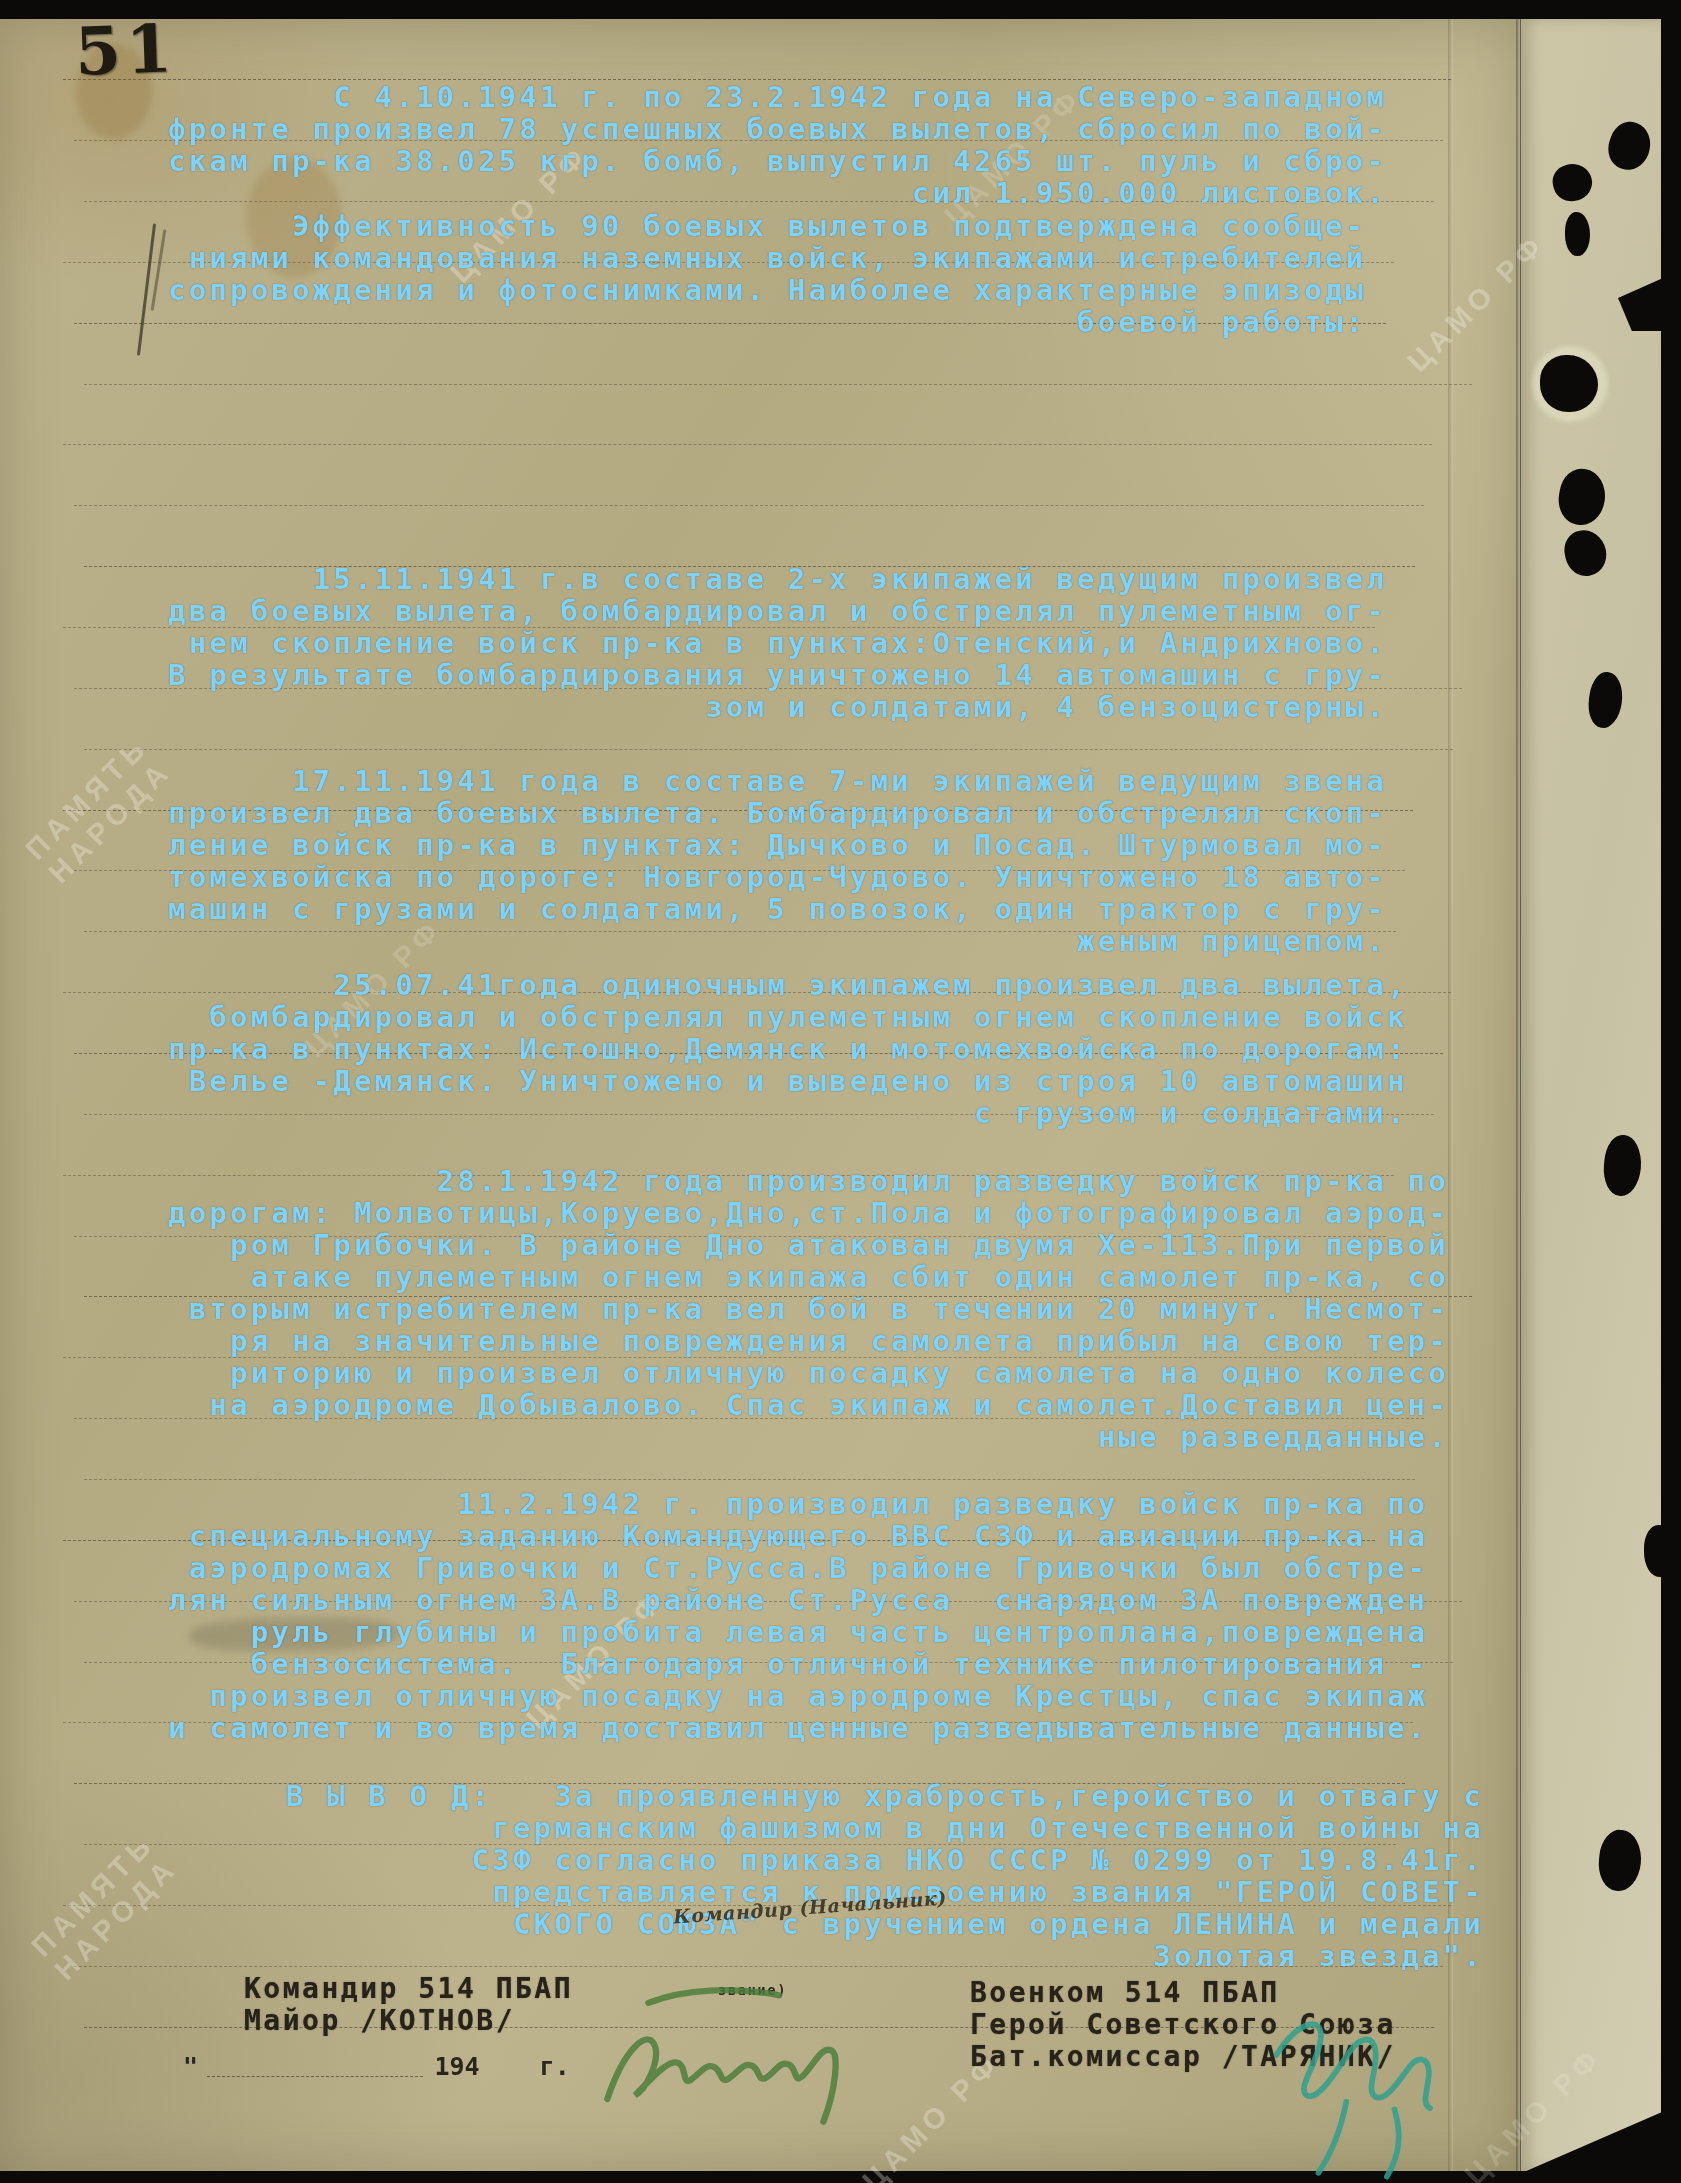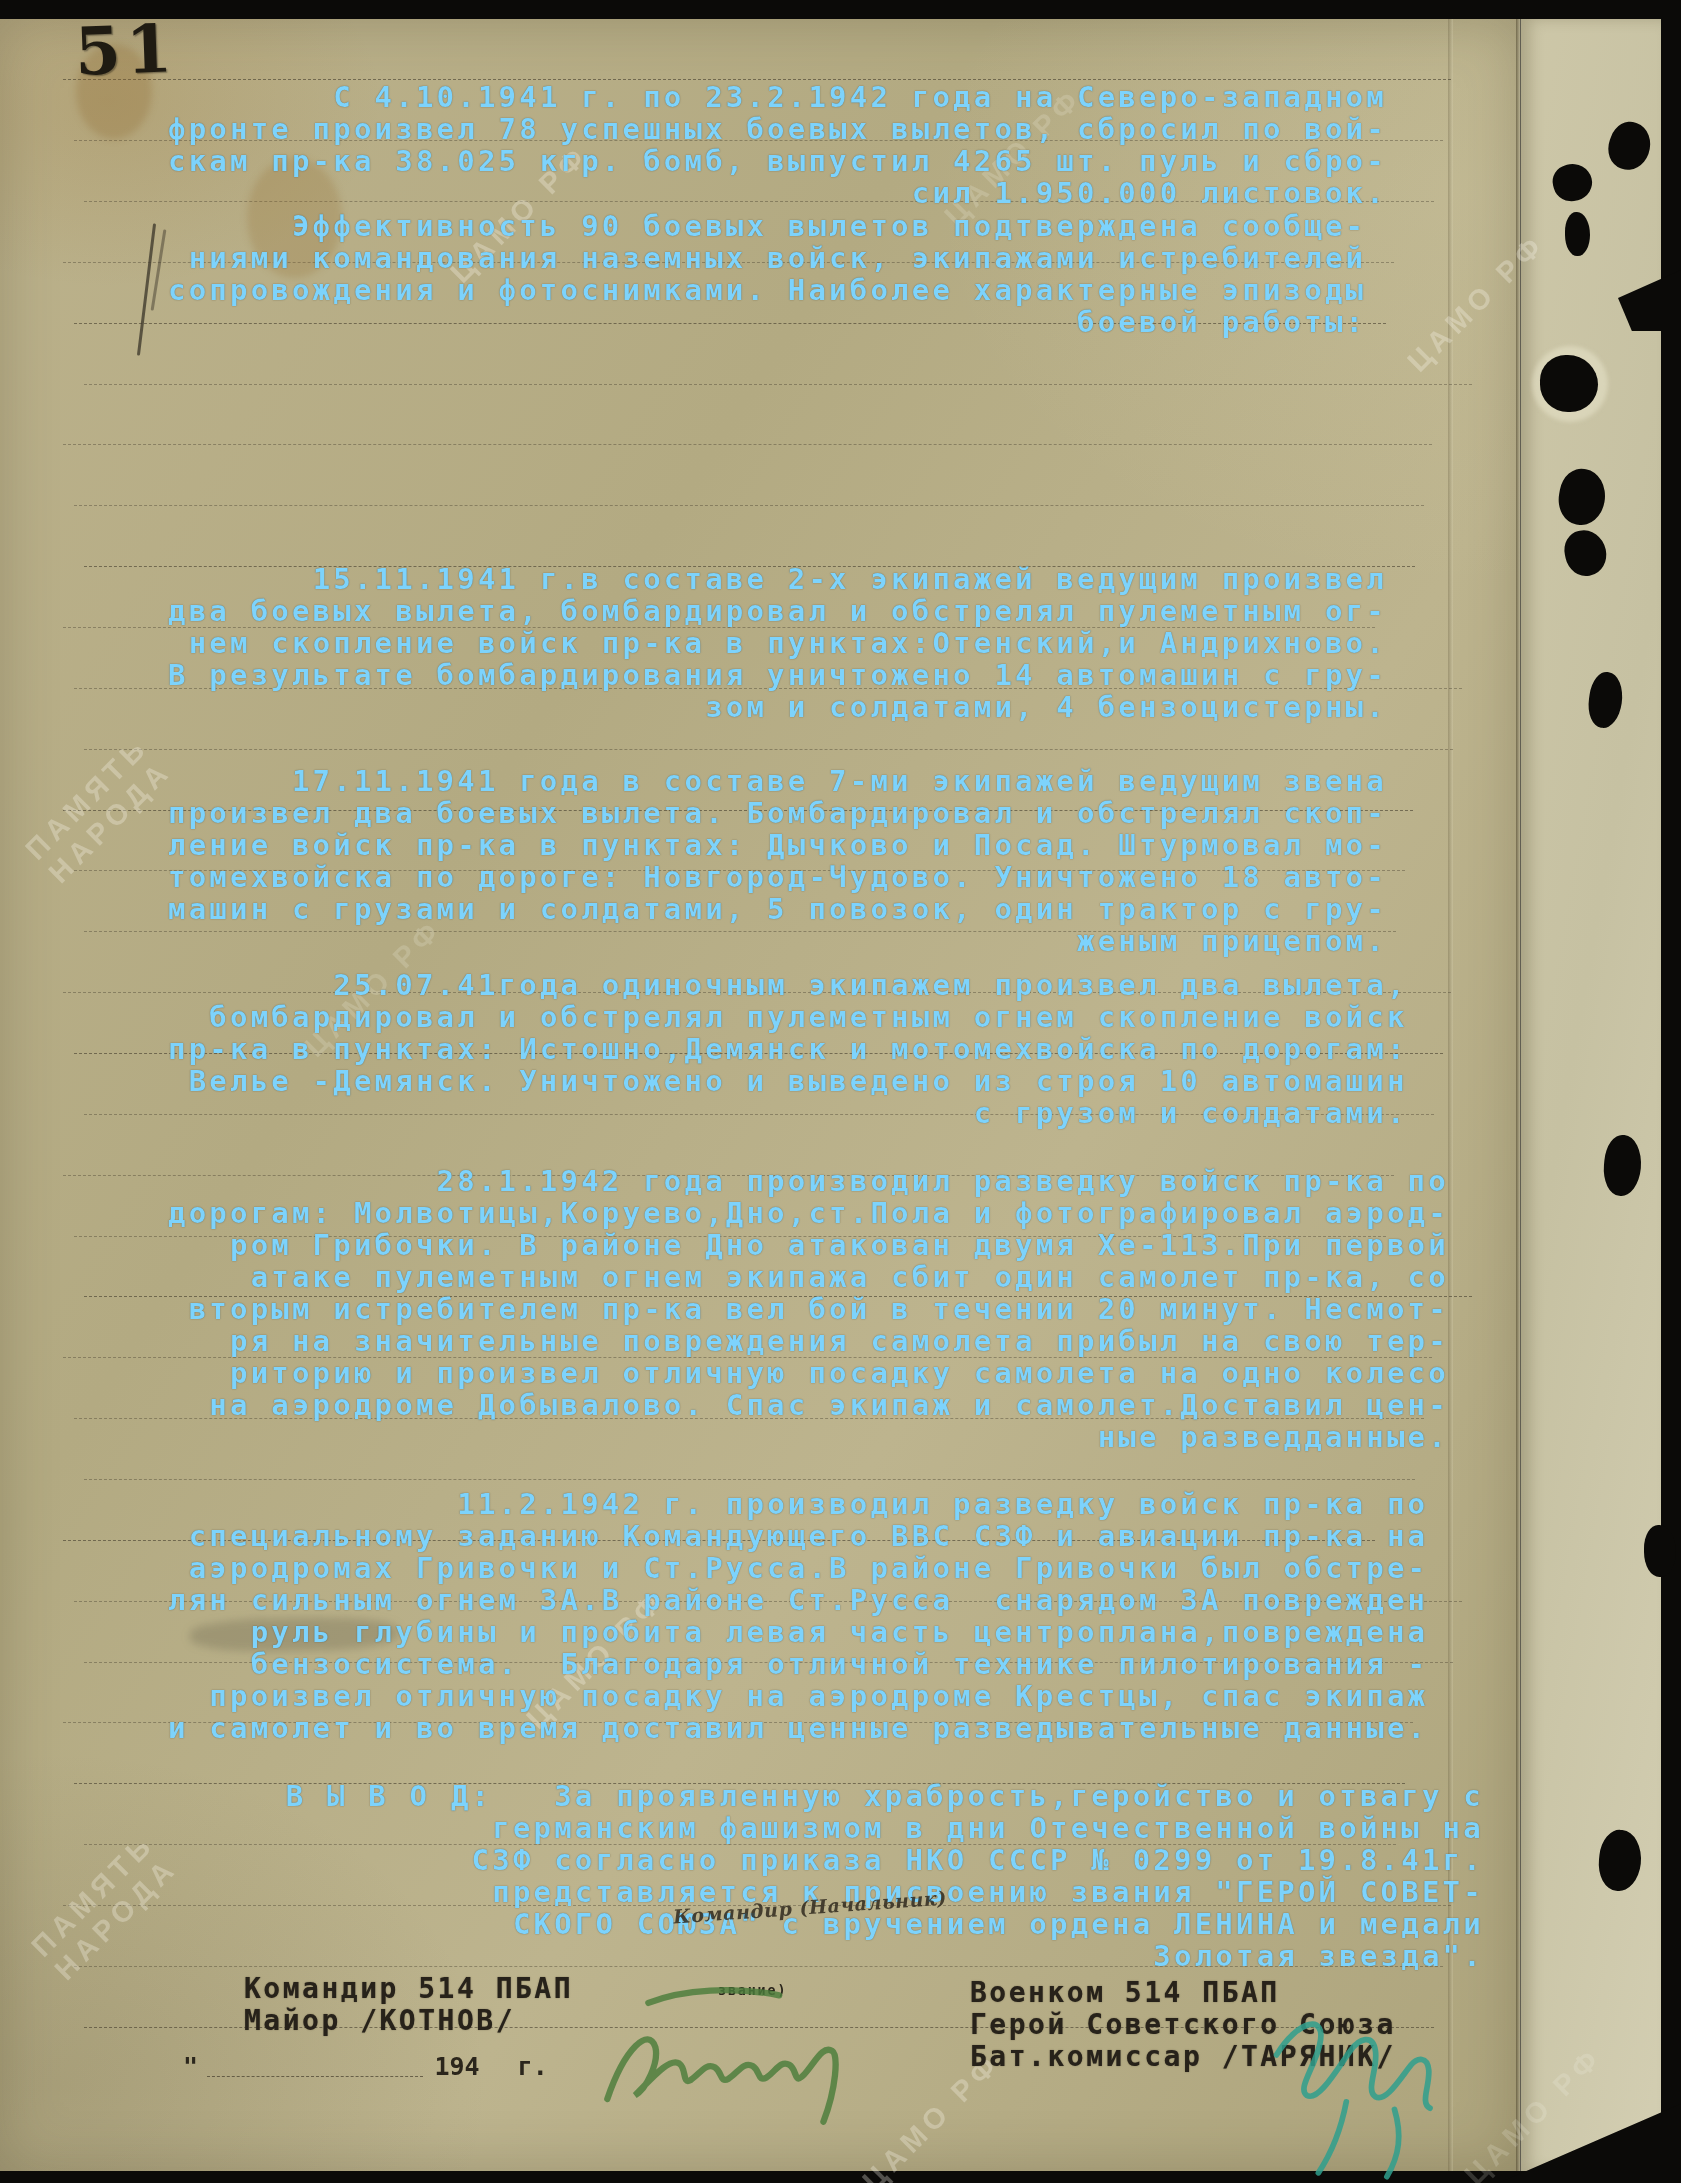--- a/index.html
+++ b/index.html
@@ -51,21 +51,21 @@
       font:italic bold 19px/20px "DejaVu Serif",serif;color:rgba(48,42,30,.85);letter-spacing:0.6px;}
   #rank-label{position:absolute;left:718px;top:1984px;
       font:bold 13.3px/14px "DejaVu Sans Mono",monospace;letter-spacing:1.9px;color:#2b261c;}
   
   .sigblock{position:absolute;white-space:pre;font:bold 28px/32px "DejaVu Sans Mono",monospace;
       letter-spacing:2.5px;color:#27221a;text-shadow:0 0 1.3px rgba(41,35,24,.55);}
   #date-line{position:absolute;left:183px;top:2053px;display:flex;align-items:flex-end;
       font:bold 25px/28px "DejaVu Sans Mono",monospace;color:#2b261c;}
   #date-line .blank{display:inline-block;width:216px;border-bottom:1.9px dashed rgba(50,44,30,.6);
       margin:0 11.4px 3.8px 9px;}
-  #date-line .yr{margin-right:38px;}
+  #date-line .yr{margin-right:60px;}
   .ink-svg{position:absolute;}
   .smudge{position:absolute;background:rgba(60,54,42,.20);filter:blur(4.4px);border-radius:40%;}
   .stain{position:absolute;border-radius:50%;filter:blur(3.8px);}
 </style>
 </head>
 <body>
 
 <div id="stage">
 
   <div id="paper"></div>

